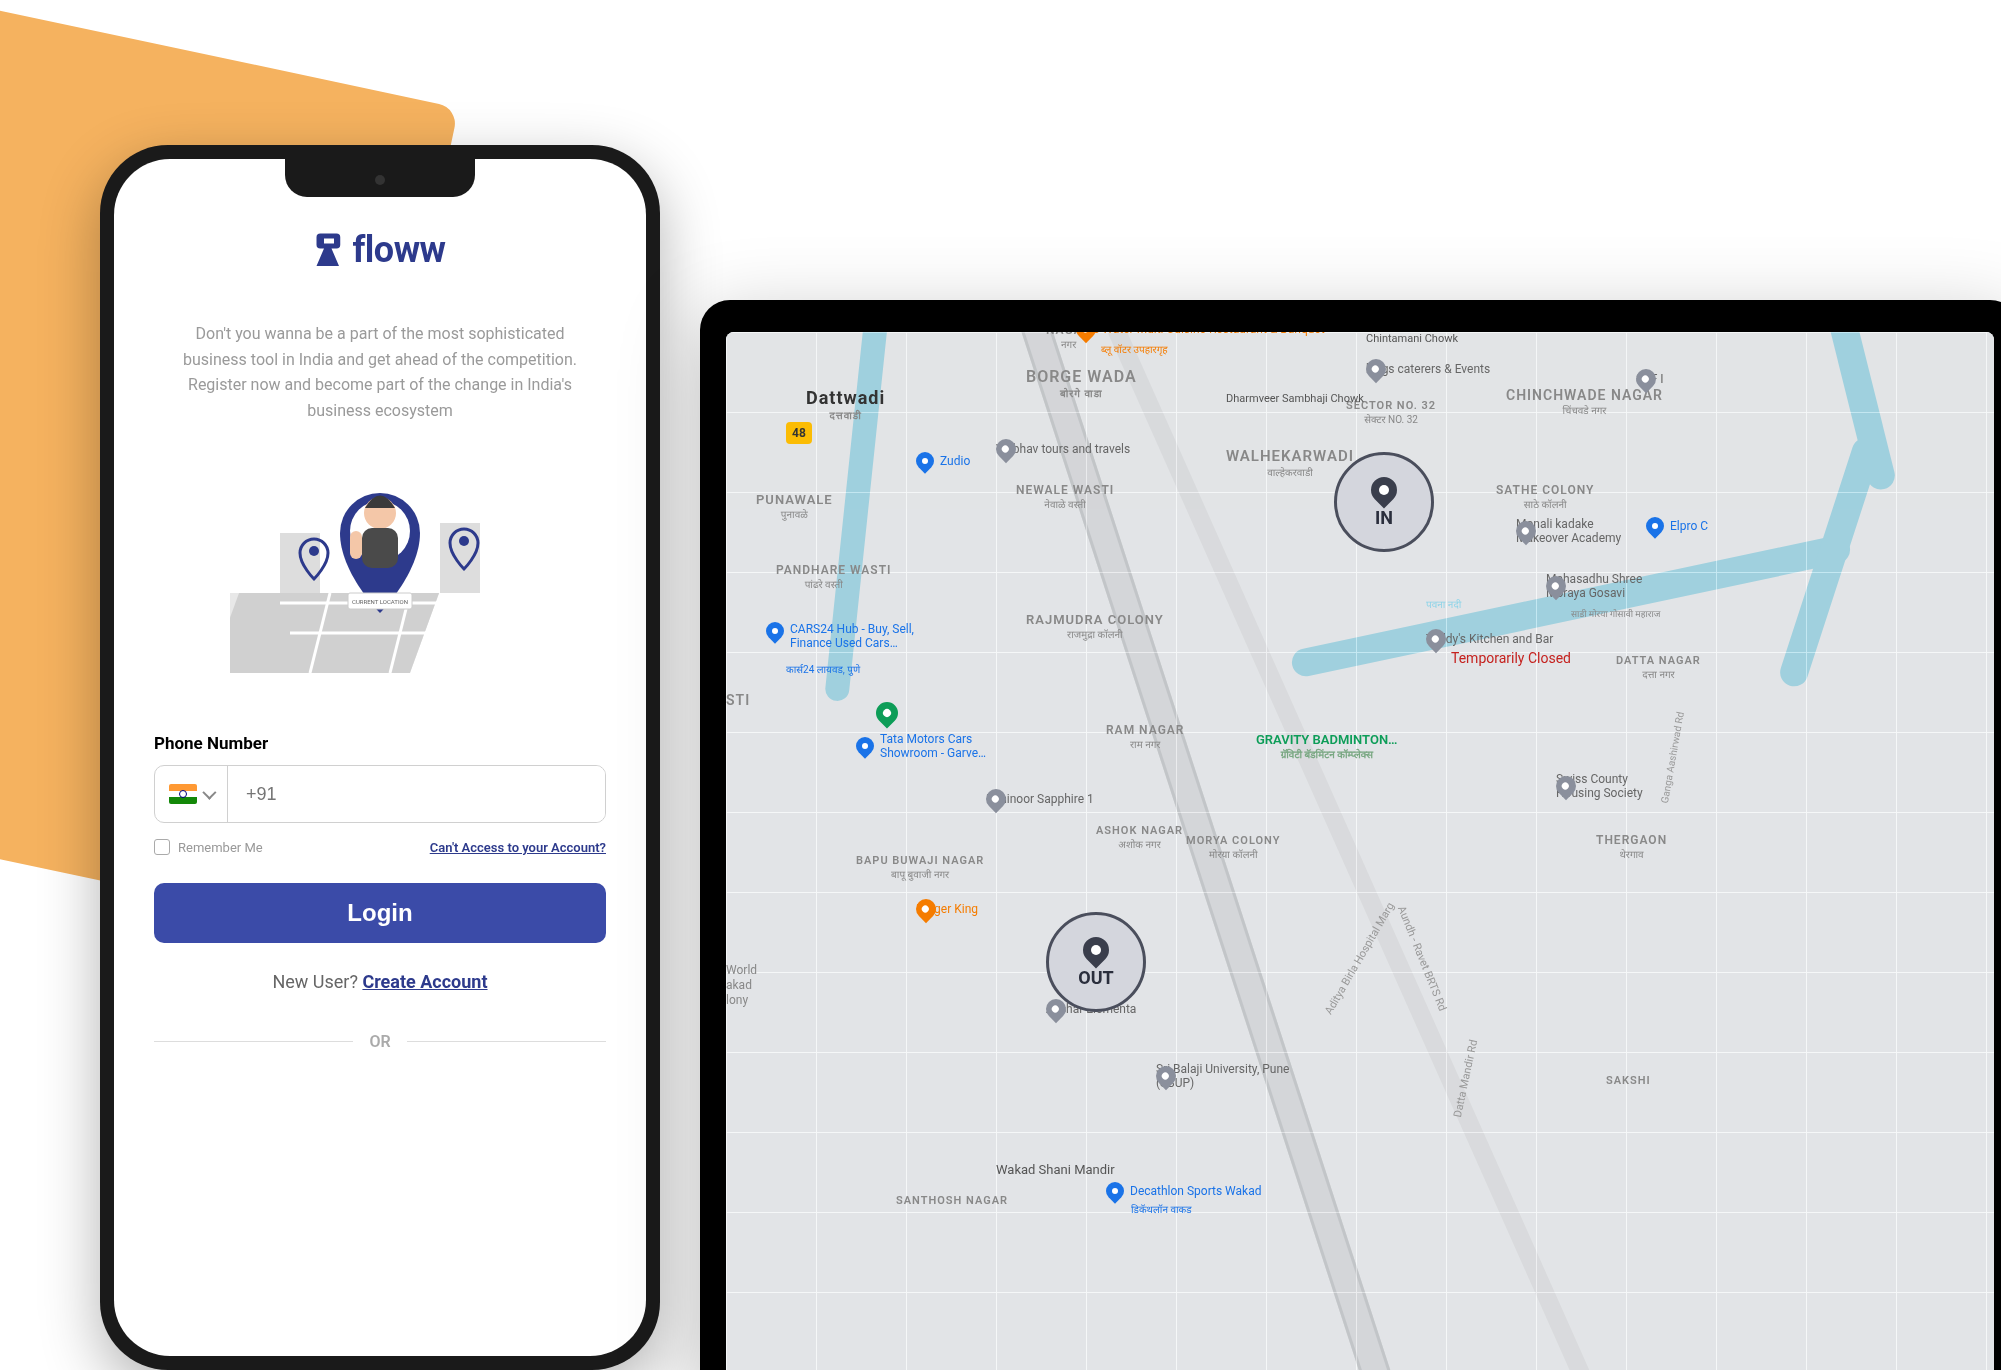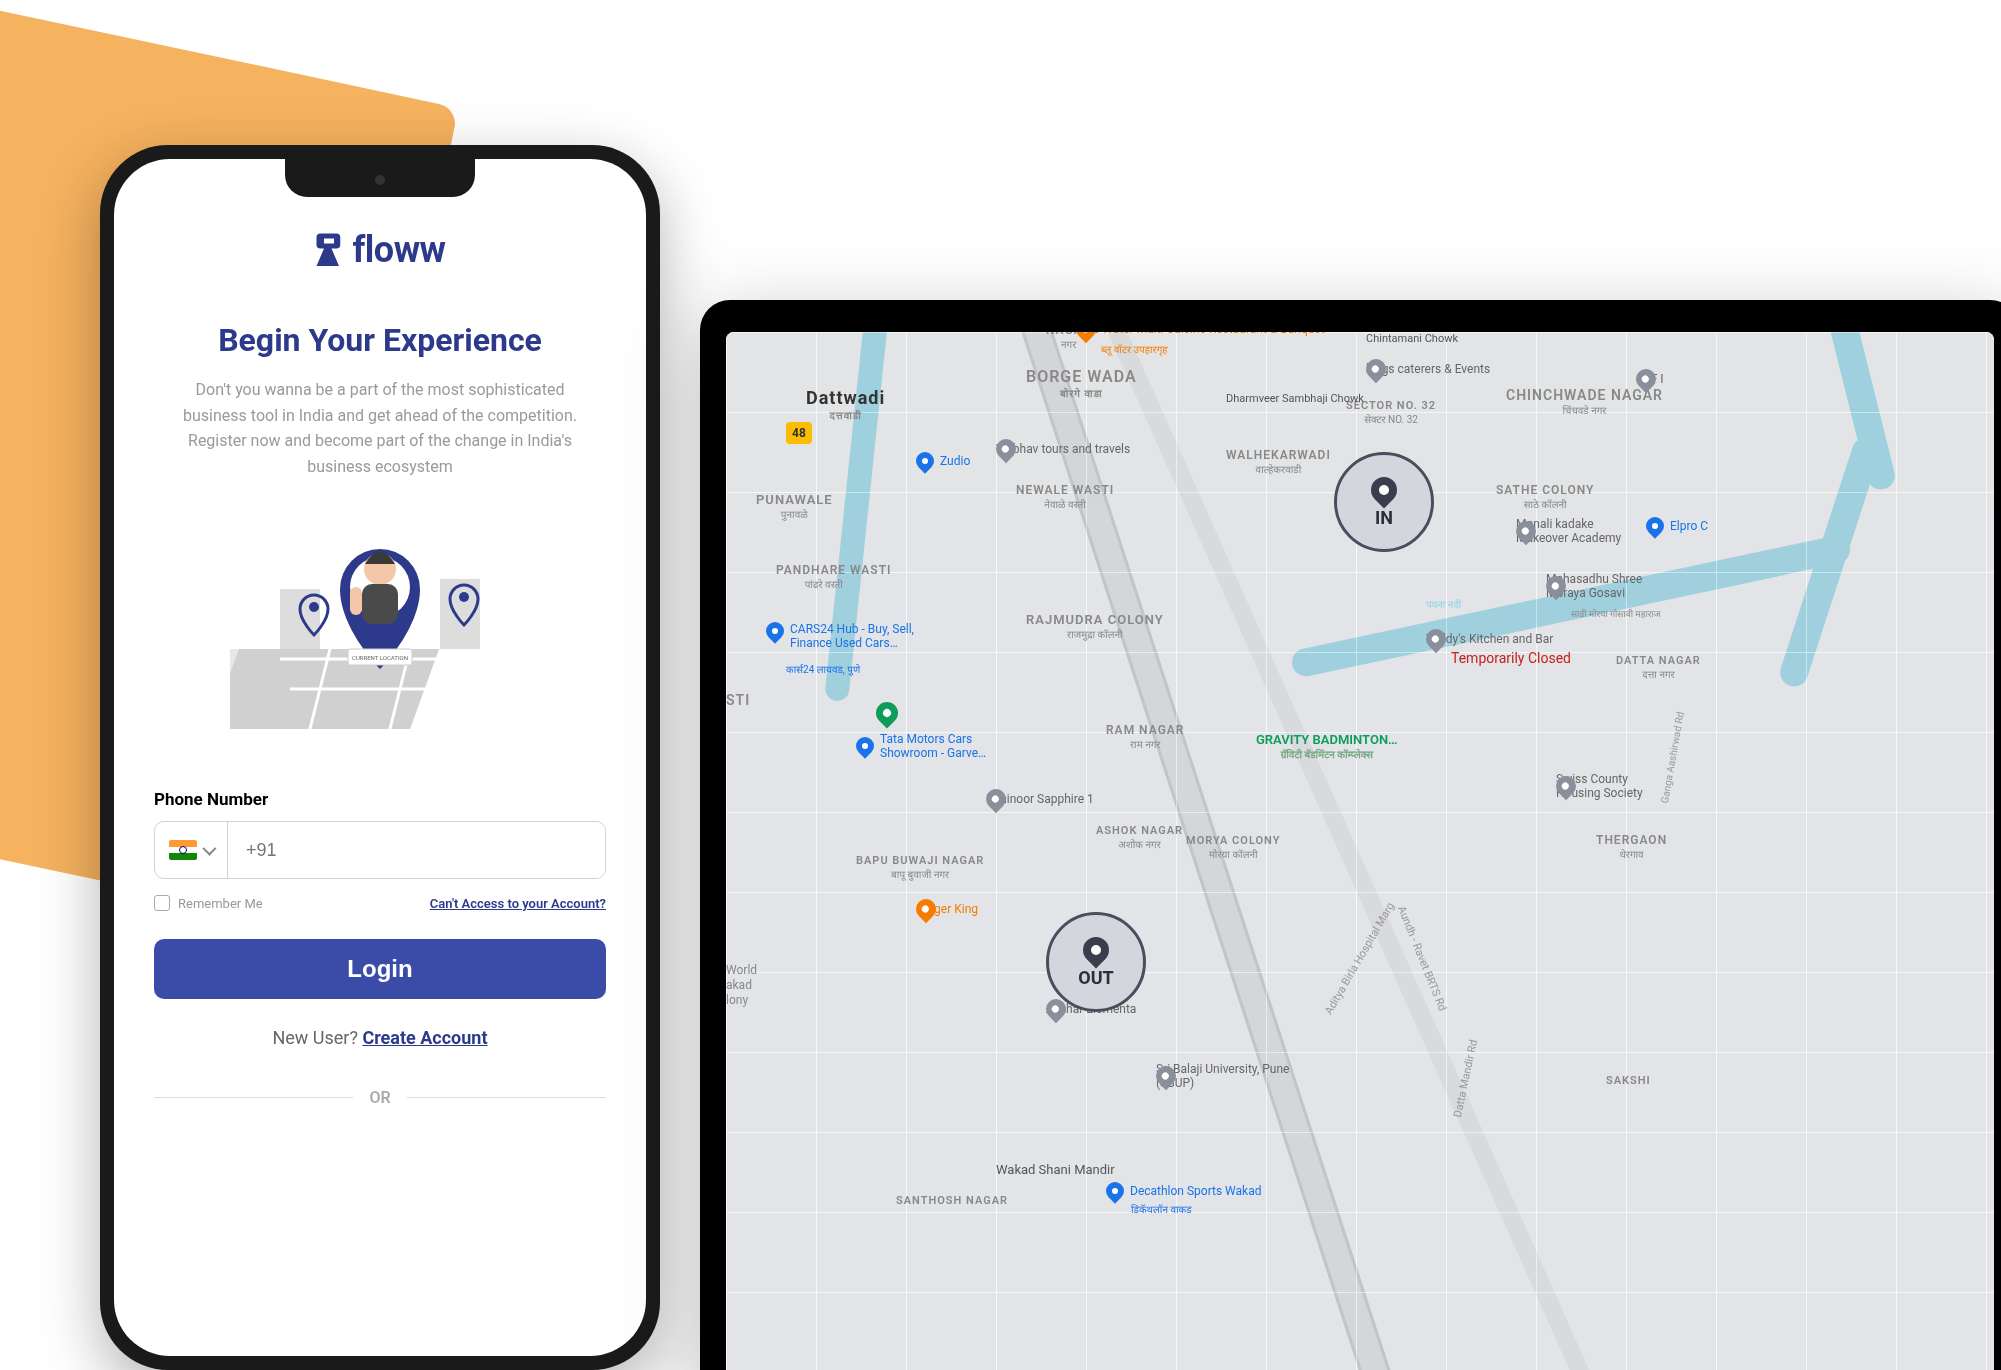--- a/index.html
+++ b/index.html
@@ -456,21 +456,20 @@
     <div class="phone-content">
       <div class="logo-row">
         <span class="logo-icon">
           <svg viewBox="0 0 24 30" fill="#2d3a8c">
               <path d="M6 2 h12 a3 3 0 0 1 3 3 v6 a3 3 0 0 1 -3 3 h-4 l6 14 h-18 l6 -14 h-3 a3 3 0 0 1 -3 -3 v-6 a3 3 0 0 1 3 -3 z M8 6 v4 h8 v-4 z"></path>
             </svg>
         </span>
         <span class="logo-text">floww</span>
       </div>
 
-      <h1 class="heading">Begin Your Experience</h1>
       <p class="subtext">Don't you wanna be a part of the most sophisticated business tool in India and get ahead of the competition. Register now and become part of the change in India's business ecosystem</p>
 
       <div class="illustration">
         <svg viewBox="0 0 300 240">
           <rect x="40" y="140" width="220" height="80" fill="#e8e8e8" transform="skewX(-20)"></rect>
           <rect x="60" y="140" width="200" height="80" fill="#d0d0d0" transform="skewX(-20)"></rect>
           <line x1="50" y1="150" x2="250" y2="150" stroke="#fff" stroke-width="3"></line>
           <line x1="60" y1="180" x2="260" y2="180" stroke="#fff" stroke-width="3"></line>
           <line x1="100" y1="140" x2="80" y2="220" stroke="#fff" stroke-width="3"></line>
           <line x1="180" y1="140" x2="160" y2="220" stroke="#fff" stroke-width="3"></line>
@@ -547,21 +546,21 @@
 
       <div class="route-shield" style="top:90px; left:60px;">48</div>
 
       <div class="map-label" style="top:-10px; left:320px;"><span class="map-label-big" style="font-size:12px;">NAGAR</span><span class="sub">नगर</span></div>
       <div class="map-label map-label-big" style="top:55px; left:80px; color:#333; font-size:18px; font-weight:700;"><span>Dattwadi</span><span class="sub">दत्तवाडी</span></div>
       <div class="map-label map-label-big" style="top:35px; left:300px;"><span>BORGE WADA</span><span class="sub">बोरगे वाडा</span></div>
       <div class="map-label" style="top:160px; left:30px;"><span class="map-label-big" style="font-size:13px;">PUNAWALE</span><span class="sub">पुनावळे</span></div>
       <div class="map-label" style="top:230px; left:30px;"><span class="map-label-big" style="font-size:12px;padding-left:20px;">PANDHARE WASTI</span><span class="sub">पांढरे वस्ती</span></div>
       <div class="map-label" style="top:150px; left:290px;"><span class="map-label-big" style="font-size:12px;">NEWALE WASTI</span><span class="sub">नेवाळे वस्ती</span></div>
       <div class="map-label" style="top:280px; left:300px;"><span class="map-label-big" style="font-size:13px;">RAJMUDRA COLONY</span><span class="sub">राजमुद्रा कॉलनी</span></div>
-      <div class="map-label" style="top:115px; left:500px;"><span class="map-label-big" style="font-size:12px;">WALHEKARWADI</span><span class="sub">वाल्हेकरवाडी</span></div>
+      <div class="map-label" style="top:115px; left:500px;"><span class="map-label-big" style="font-size:15px;">WALHEKARWADI</span><span class="sub">वाल्हेकरवाडी</span></div>
       <div class="map-label" style="top:65px; left:620px;"><span class="map-label-big" style="font-size:11px;">SECTOR NO. 32</span><span class="sub">सेक्टर NO. 32</span></div>
       <div class="map-label" style="top:60px; left:500px; font-size:11px;"><span>Dharmveer Sambhaji Chowk</span></div>
       <div class="map-label" style="top:0px; left:640px; font-size:11px;"><span>Chintamani Chowk</span></div>
       <div class="map-label" style="top:55px; left:780px;"><span class="map-label-big" style="font-size:14px;">CHINCHWADE NAGAR</span><span class="sub">चिंचवडे नगर</span></div>
       <div class="map-label" style="top:150px; left:770px;"><span class="map-label-big" style="font-size:12px;">SATHE COLONY</span><span class="sub">साठे कॉलनी</span></div>
       <div class="map-label" style="top:390px; left:380px;"><span class="map-label-big" style="font-size:12px;">RAM NAGAR</span><span class="sub">राम नगर</span></div>
       <div class="map-label" style="top:490px; left:370px;"><span class="map-label-big" style="font-size:11px;">ASHOK NAGAR</span><span class="sub">अशोक नगर</span></div>
       <div class="map-label" style="top:500px; left:460px;"><span class="map-label-big" style="font-size:11px;">MORYA COLONY</span><span class="sub">मोरया कॉलनी</span></div>
       <div class="map-label" style="top:520px; left:130px;"><span class="map-label-big" style="font-size:11px;">BAPU BUWAJI NAGAR</span><span class="sub">बापू बुवाजी नगर</span></div>
       <div class="map-label" style="top:320px; left:890px;"><span class="map-label-big" style="font-size:11px;">DATTA NAGAR</span><span class="sub">दत्ता नगर</span></div>

